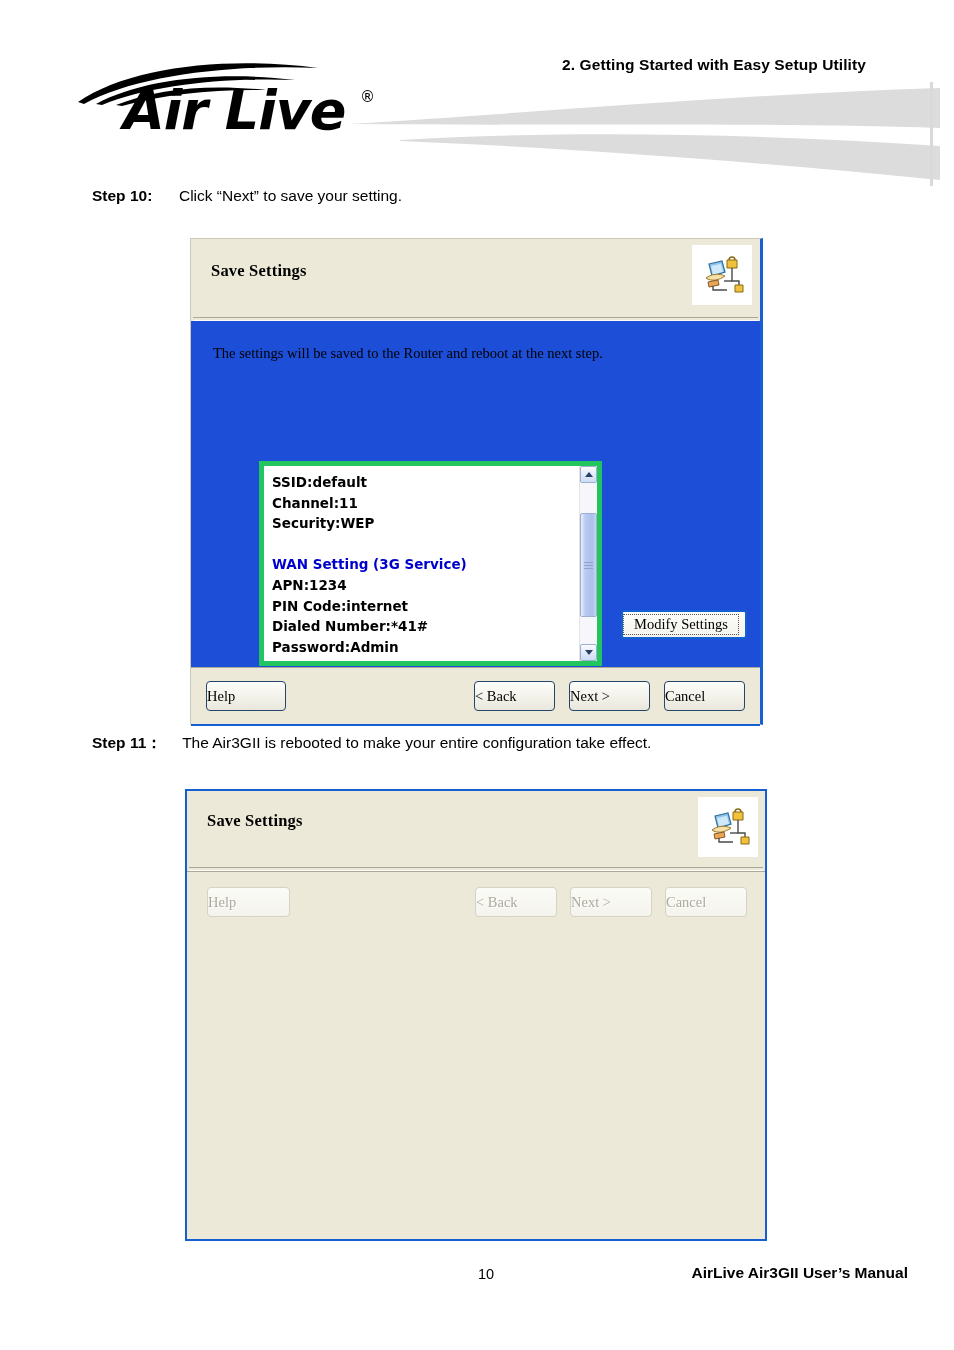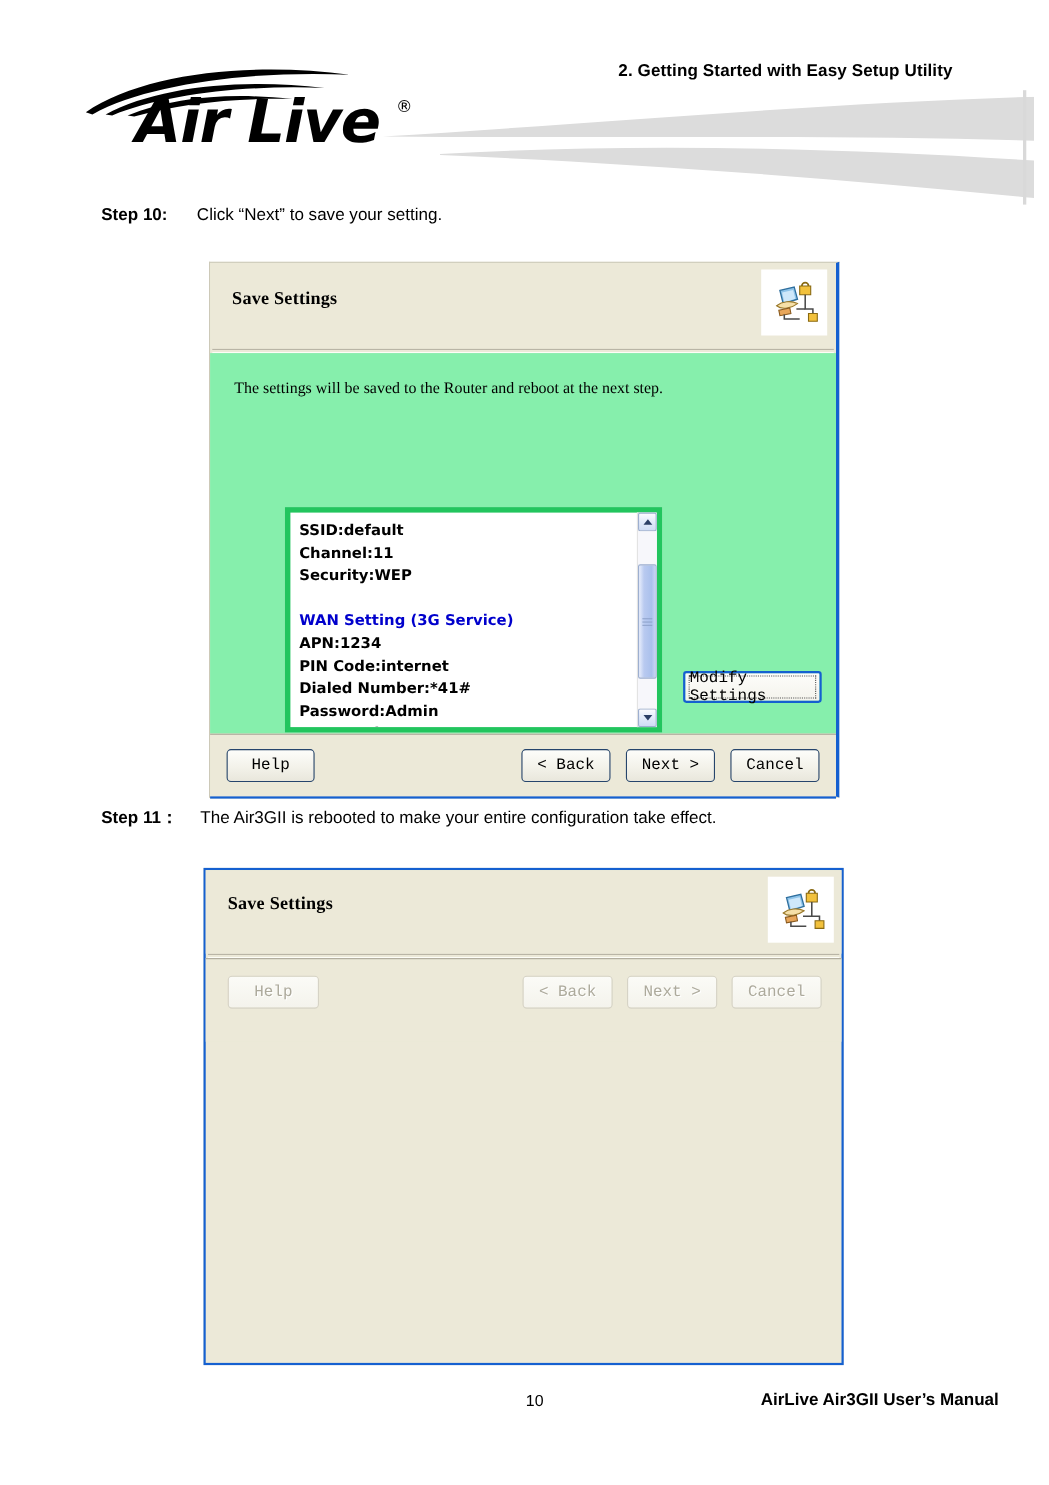--- a/index.html
+++ b/index.html
@@ -152,21 +152,21 @@
 
   .dlg-sep {
     height: 2px;
     border-top: 1px solid #aca899;
     border-bottom: 1px solid #fdfdf7;
     margin: 0 2px;
   }
 
   .dlg-body {
     position: relative;
-    background: #86efac;
+    background: #1d4ed8;
     padding-left: 36px;
   }
   .dlg-a .dlg-body { height: 346px; }
   .dlg-b .dlg-body { height: 296px; }
 
   .dlg-desc {
     position: absolute;
     left: 22px;
     top: 24px;
     font-family: "Liberation Serif", serif;
@@ -252,30 +252,30 @@
     width: 0; height: 0;
     border-left: 4px solid transparent;
     border-right: 4px solid transparent;
   }
   .arrow-up { border-bottom: 5px solid #2b3f66; }
   .arrow-down { border-top: 5px solid #2b3f66; }
 
   
   .btn {
     position: absolute;
-    font-family: Liberation Mono, monospace;
+    font-family: Liberation Serif, serif;
     font-size: 14.5px;
     color: #000;
     background: linear-gradient(to bottom, #fdfdfa 0%, #f3f2ea 55%, #e9e7dc 100%);
     border: 1px solid #26456c;
     border-radius: 4px;
     box-sizing: border-box;
     display: flex;
     align-items: center;
-    justify-content: center;
+    justify-content: flex-start;
     height: 30px;
     cursor: default;
   }
   .btn.disabled {
     color: #adaa9c;
     border: 1px solid #d6d3c6;
     background: linear-gradient(to bottom, #fbfbf7 0%, #f4f3ec 100%);
     text-shadow: 1px 1px 0 #ffffff;
   }
   .btn-modify {

